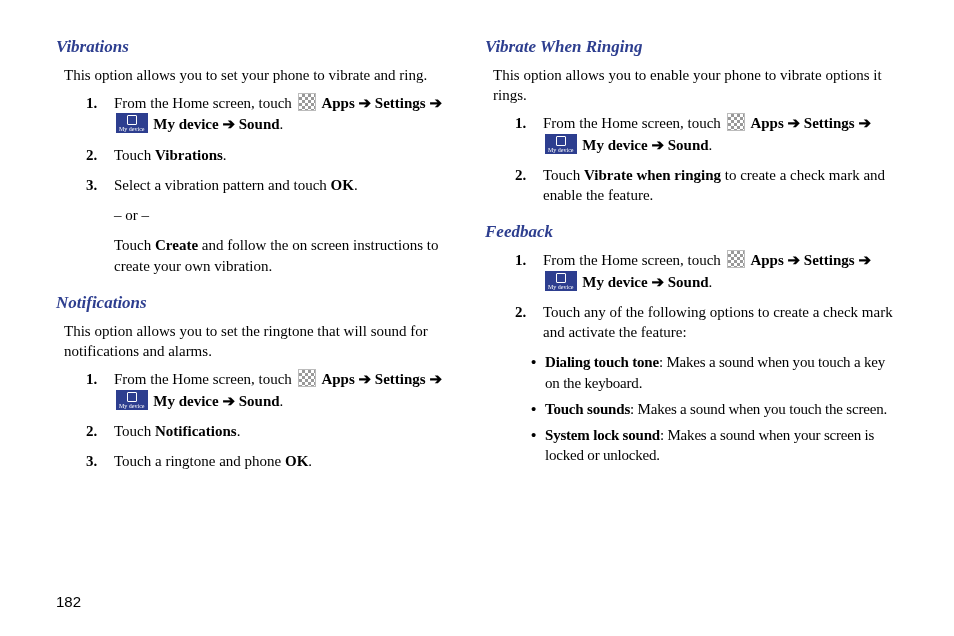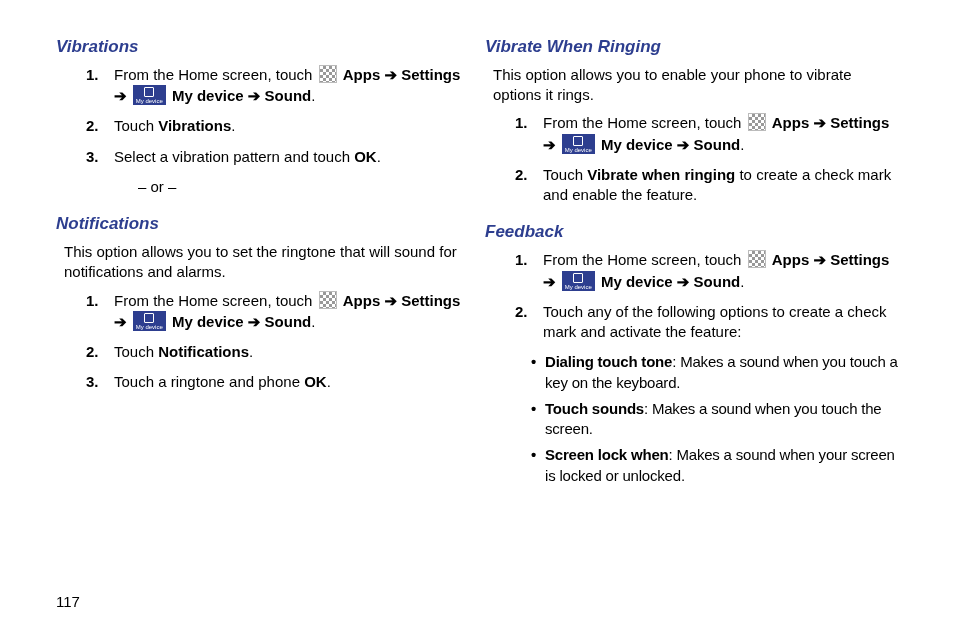--- a/index.html
+++ b/index.html
@@ -5,36 +5,36 @@
     * { box-sizing: border-box; margin: 0; padding: 0; }
     body {
       width: 954px;
       height: 636px;
       font-family: Arial, Helvetica, sans-serif;
       font-size: 15px;
       color: #000;
       padding: 36px 56px 20px 56px;
       line-height: 1.35;
     }
-    .columns { display: flex; gap: 16px; }
+    .columns { display: flex; gap: 16px; font-family: Liberation Serif, serif; }
     .col { flex: 1; }
     .section-heading {
       color: #2d3e8f;
       font-style: italic;
       font-weight: bold;
       font-size: 17px;
       margin-bottom: 6px;
       margin-top: 16px;
     }
     .section-heading:first-child { margin-top: 0; }
     .intro { margin-left: 8px; margin-bottom: 8px; }
     .step { display: flex; margin-left: 30px; margin-bottom: 10px; }
     .step-num { font-weight: bold; width: 28px; flex-shrink: 0; }
     .step-body { flex: 1; }
-    .substep { margin-left: 82px; margin-bottom: 10px; }
+    .substep { margin-left: 58px; margin-bottom: 10px; }
     .bold { font-weight: bold; }
     .arrow { font-weight: bold; }
     .apps-icon {
       display: inline-block;
       width: 18px;
       height: 18px;
       vertical-align: -3px;
       background: repeating-conic-gradient(#999 0 25%, transparent 0 50%) 0 0/6px 6px;
       margin: 0 2px;
       border: 1px solid #bbb;
@@ -65,20 +65,21 @@
     .condensed { font-stretch: condensed; letter-spacing: -0.2px; }
   </style>
 </head>
 <body>
 
 <div class="columns">
 
   <div class="col">
 
     <div class="section-heading">Vibrations</div>
+    <div class="intro">This option allows you to set your phone to vibrate and ring.</div>
 
     <div class="step">
       <div class="step-num">1.</div>
       <div class="step-body">
         <span>From the Home screen, touch </span><span class="apps-icon"></span>
         <span class="bold">Apps</span><span class="arrow"> ➔ </span><span class="bold">Settings</span><span class="arrow"> ➔ </span>
         <span class="mydevice-icon">My device</span>
         <span class="bold">My device</span><span class="arrow"> ➔ </span><span class="bold">Sound</span><span>.</span>
       </div>
     </div>
@@ -91,20 +92,23 @@
     </div>
 
     <div class="step">
       <div class="step-num">3.</div>
       <div class="step-body">
         <span>Select a vibration pattern and touch </span><span class="bold">OK</span><span>.</span>
       </div>
     </div>
 
     <div class="substep">– or –</div>
+    <div class="substep">
+      <span>Touch </span><span class="bold">Create</span><span> and follow the on screen instructions to create your own vibration.</span>
+    </div>
 
     <div class="section-heading">Notifications</div>
     <div class="intro">This option allows you to set the ringtone that will sound for notifications and alarms.</div>
 
     <div class="step">
       <div class="step-num">1.</div>
       <div class="step-body">
         <span>From the Home screen, touch </span><span class="apps-icon"></span>
         <span class="bold">Apps</span><span class="arrow"> ➔ </span><span class="bold">Settings</span><span class="arrow"> ➔ </span>
         <span class="mydevice-icon">My device</span>
@@ -172,20 +176,20 @@
     <div class="bullet-item condensed">
       <div class="bullet">•</div>
       <div><span class="bold">Dialing touch tone</span><span>: Makes a sound when you touch a key on the keyboard.</span></div>
     </div>
     <div class="bullet-item condensed">
       <div class="bullet">•</div>
       <div><span class="bold">Touch sounds</span><span>: Makes a sound when you touch the screen.</span></div>
     </div>
     <div class="bullet-item condensed">
       <div class="bullet">•</div>
-      <div><span class="bold">Screen lock when</span><span>: Makes a sound when your screen is locked or unlocked.</span></div>
+      <div><span class="bold">System lock sound</span><span>: Makes a sound when your screen is locked or unlocked.</span></div>
     </div>
 
   </div>
 
 </div>
 
-<div class="page-num">117</div>
+<div class="page-num">182</div>
 
 </body></html>

